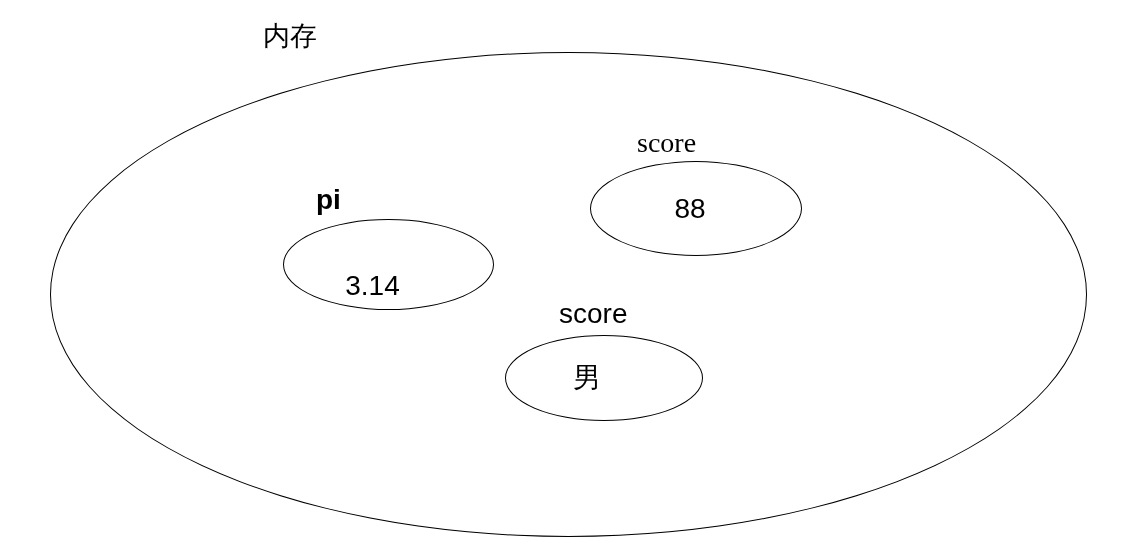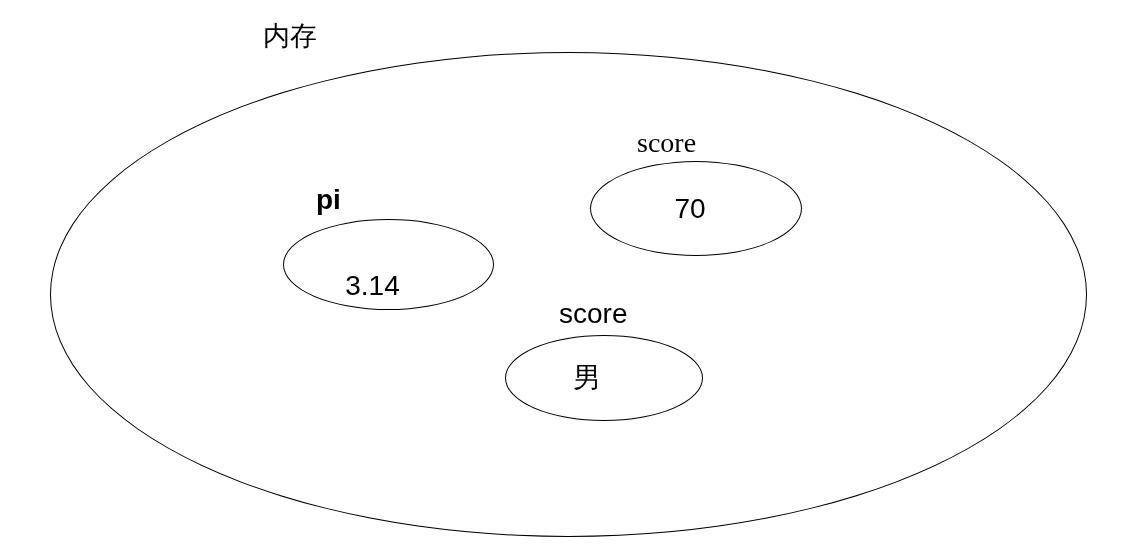--- a/index.html
+++ b/index.html
@@ -78,21 +78,21 @@
 
   <div class="outer-ellipse"></div>
 
   <div class="var-label pi-label">pi</div>
   <div class="var-ellipse pi-ellipse">
     <span class="var-value pi-value">3.14</span>
   </div>
 
   <div class="var-label score-label">score</div>
   <div class="var-ellipse score-ellipse">
-    <span class="var-value score-value">70</span>
+    <span class="var-value score-value">88</span>
   </div>
 
   <div class="var-label gender-label">score</div>
   <div class="var-ellipse gender-ellipse">
     <span class="var-value gender-value">男</span>
   </div>
 
 </div>
 
 </body></html>

